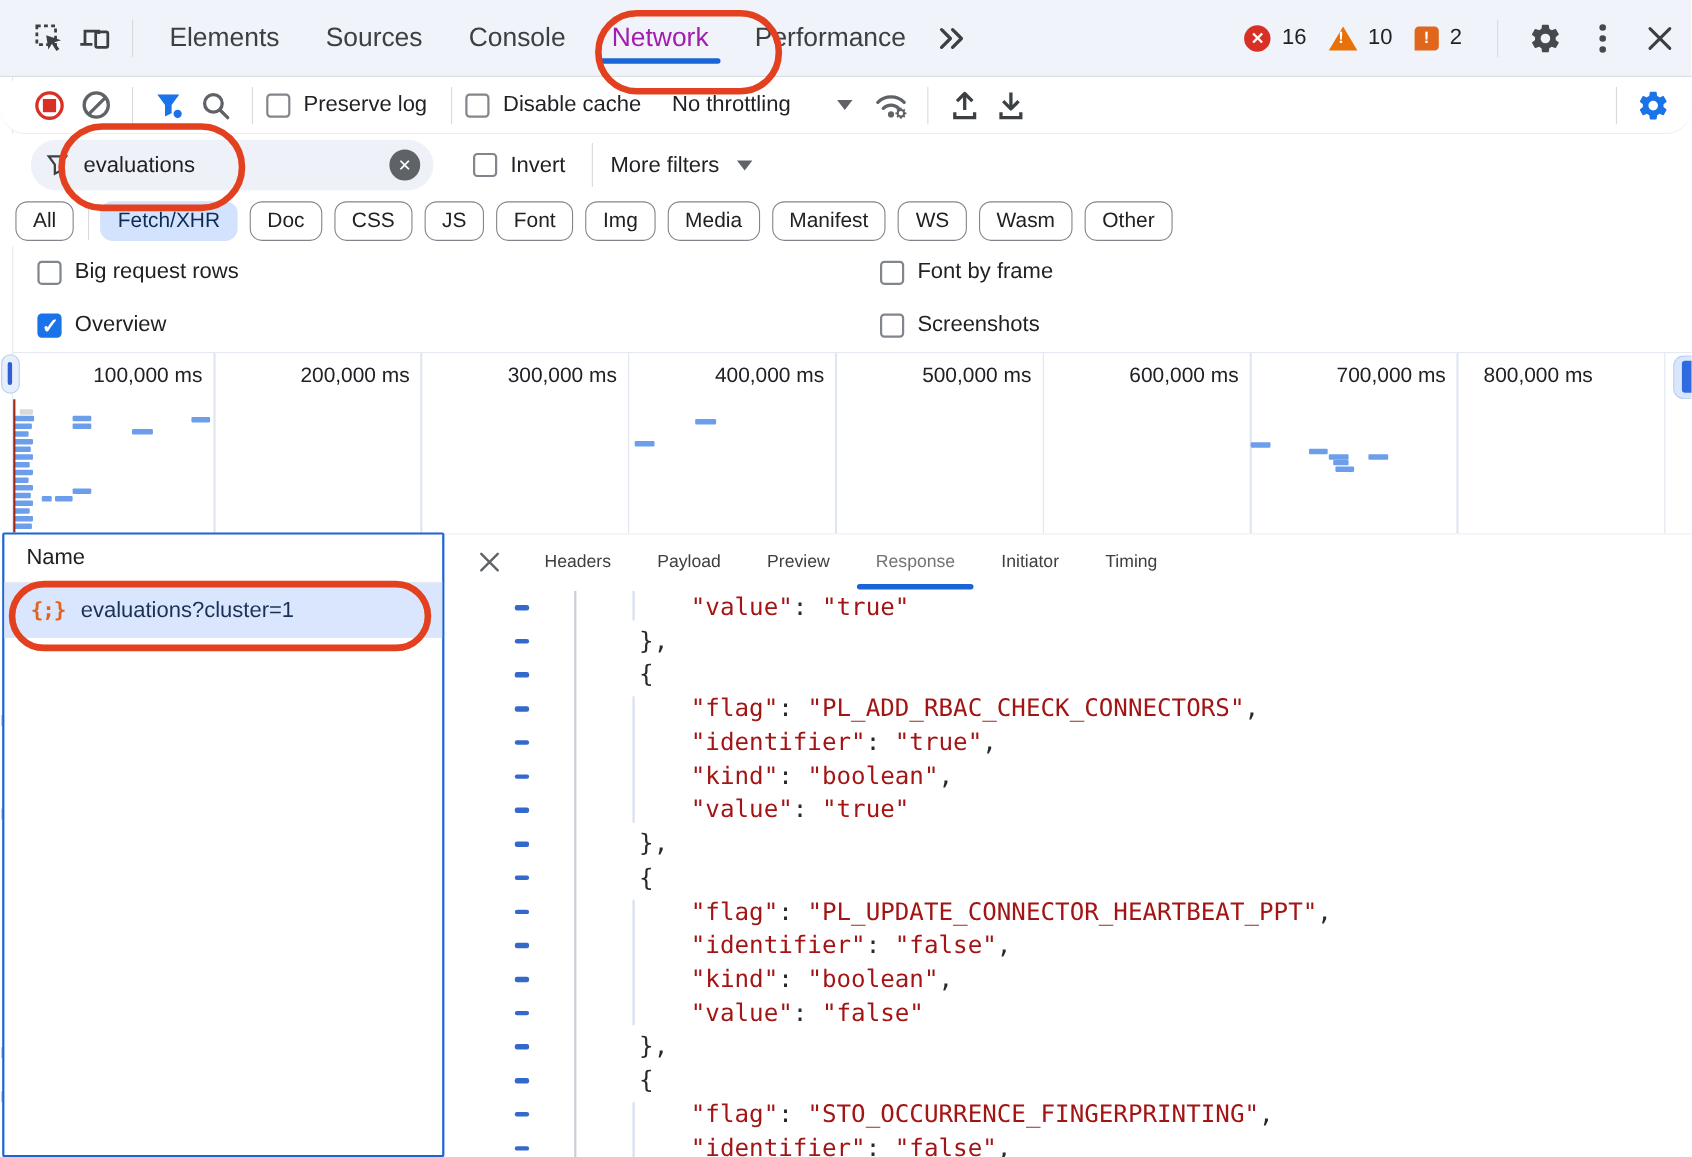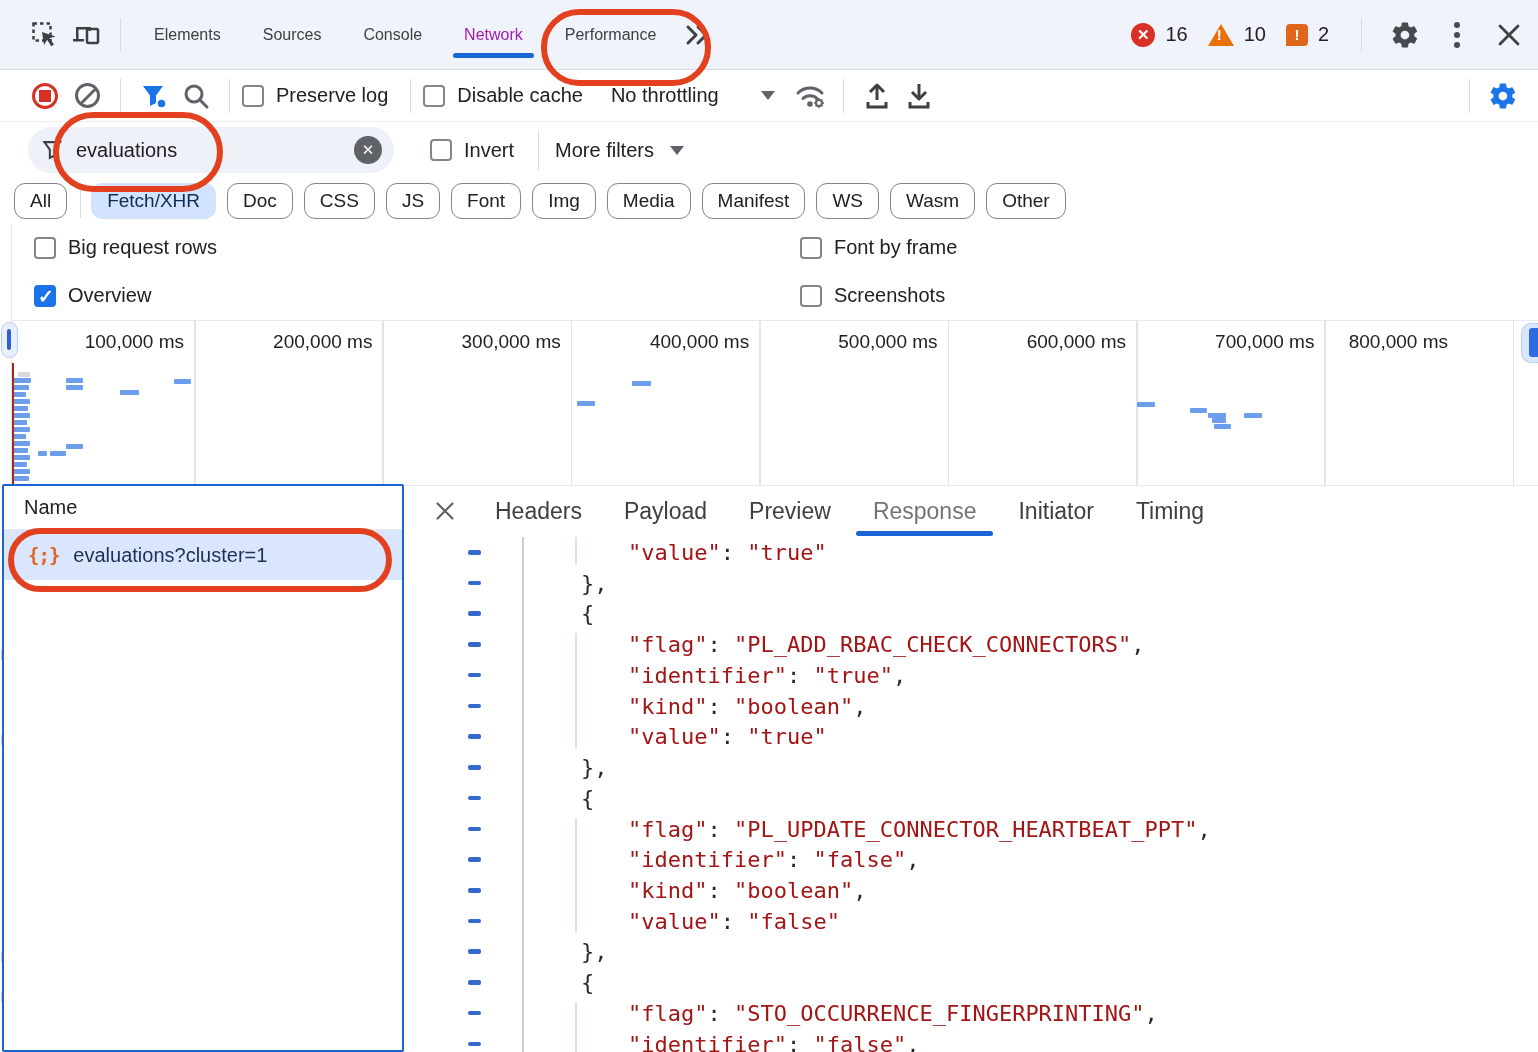--- a/index.html
+++ b/index.html
@@ -7,27 +7,27 @@
   #app { position:relative; width:1538px; height:1052px; overflow:hidden; background:#fff; color:#202124; }
 
   
   #left-strip { position:absolute; left:0; top:0; width:12px; height:1052px; background:#fff; border-right:1px solid #e4e7eb; }
   .strip-mark { position:absolute; background:#2f6fde; width:4px; height:16px; transform:skewX(-18deg); }
   .strip-faint { position:absolute; background:#aeb4bc; width:3px; height:10px; opacity:.7; }
 
   
   .row { position:absolute; left:0; right:0; display:flex; align-items:center; }
   #tab-bar { top:0; height:70px; padding-left:24px; background:#f0f3f9; border-bottom:1px solid #d8dce3; z-index:2; }
-  #net-toolbar { top:70px; height:52px; background:#fff; border-bottom:1px solid #ebedf0; padding-left:24px; }
+  #net-toolbar { top:70px; height:52px; background:#fff; border-bottom:1px solid #ebedf0; padding-left:24px;border-radius:24px; }
   #filter-row { top:122px; height:56px; background:#fff; padding-left:28px; }
   #pills-row { top:178px; height:46px; background:#fff; padding-left:14px; }
   .vdiv { width:1px; height:34px; background:#d7dade; margin:0 12px; flex:none; }
 
   
-  .main-tab { height:50px; display:flex; align-items:center; padding:0 21px; font-size:16px; color:#3c4043; position:relative; cursor:default; }
+  .main-tab { height:50px; display:flex; align-items:center; padding:0 21px; font-size:24px; color:#3c4043; position:relative; cursor:default; }
   .main-tab.selected { color:#a21caf; }
   .main-tab.selected::after { content:""; position:absolute; left:10px; right:10px; bottom:2px; height:5px; border-radius:4px; background:#1a65d6; }
   .icon-btn { display:flex; align-items:center; justify-content:center; width:42px; height:42px; flex:none; }
   #badges { margin-left:auto; display:flex; align-items:center; gap:10px; padding-right:8px; }
   .badge-num { font-size:20px; color:#202124; margin-right:10px; }
   .err-dot { width:24px; height:24px; border-radius:50%; background:#d93025; color:#fff; font-size:15px; display:flex; align-items:center; justify-content:center; font-weight:bold; }
   .warn-tri { width:0; height:0; border-left:13px solid transparent; border-right:13px solid transparent; border-bottom:22px solid #e8710a; position:relative; }
   .warn-tri::after { content:"!"; position:absolute; left:-4px; top:2px; color:#fff; font-size:15px; font-weight:bold; }
   .issue-sq { width:22px; height:22px; background:#e0661c; border-radius:4px 4px 4px 0; color:#fff; font-size:15px; font-weight:bold; display:flex; align-items:center; justify-content:center; }
 
@@ -65,21 +65,21 @@
 
   
   #name-panel { position:absolute; left:2px; top:484px; width:402px; height:568px; background:#fff; border:2.5px solid #1a65d6; border-radius:2px; z-index:1; }
   #name-header { height:44px; display:flex; align-items:center; padding-left:20px; font-size:20px; color:#202124; border-bottom:1px solid #e8eaed; }
   .req-row { height:50px; display:flex; align-items:center; padding-left:24px; font-size:20px; }
   .req-row.selected { background:#d9e6fd; color:#1a3054; }
   .json-icon { font-family:"DejaVu Sans Mono", monospace; font-size:19px; font-weight:bold; color:#e0641f; margin-right:14px; letter-spacing:-1px; }
 
   #detail-panel { position:absolute; left:404px; top:486px; right:0; bottom:0; background:#fff; }
   #detail-tabbar { display:flex; align-items:center; height:50px; padding-left:22px; }
-  .d-tab { height:50px; display:flex; align-items:center; padding:0 21px; font-size:23px; color:#3c4043; position:relative;text-align:right; }
+  .d-tab { height:50px; display:flex; align-items:center; padding:0 21px; font-size:16px; color:#3c4043; position:relative;text-align:right; }
   .d-tab.selected { color:#737373; }
   .d-tab.selected::after { content:""; position:absolute; left:4px; right:4px; bottom:0; height:5px; border-radius:4px; background:#1a65d6; }
 
   #code-area { position:absolute; left:1px; top:51px; right:0; bottom:0; overflow:hidden; font-family:"DejaVu Sans Mono", monospace; font-size:22px; }
   #gutter-border { position:absolute; left:117px; top:0; bottom:0; width:2px; background:#c9ced6; }
   .fold-dash { position:absolute; left:63px; width:13px; height:4.5px; border-radius:2px; background:#3468cb; }
   .indent-guide { position:absolute; left:170px; width:2px; background:#d7e1f2; }
   .code-line { position:absolute; left:0; right:0; height:31px; display:flex; align-items:center; white-space:pre; }
   .tk-p { color:#24292e; }
   .tk-s { color:#a31515; }

